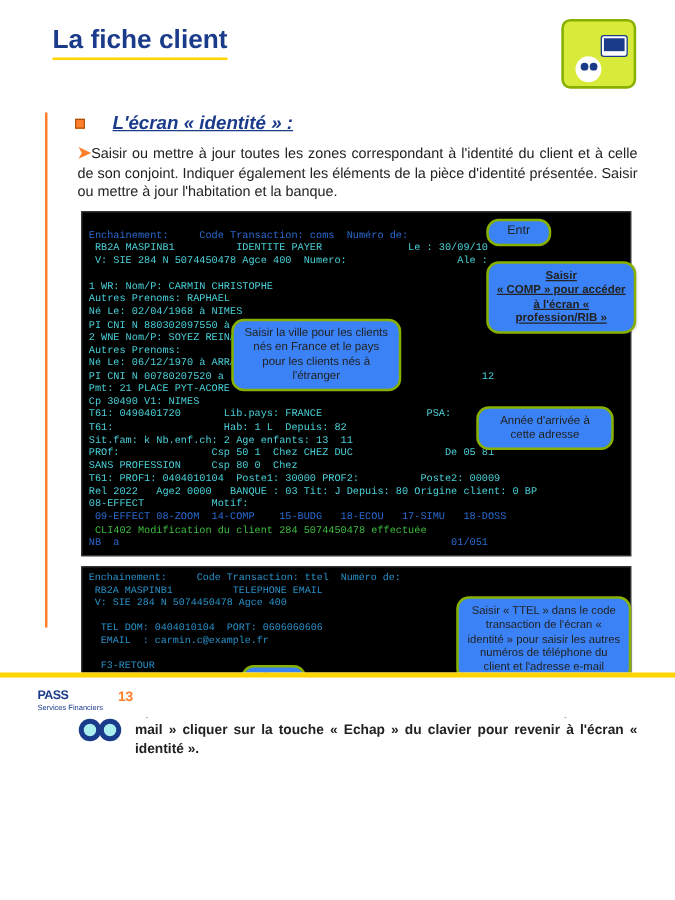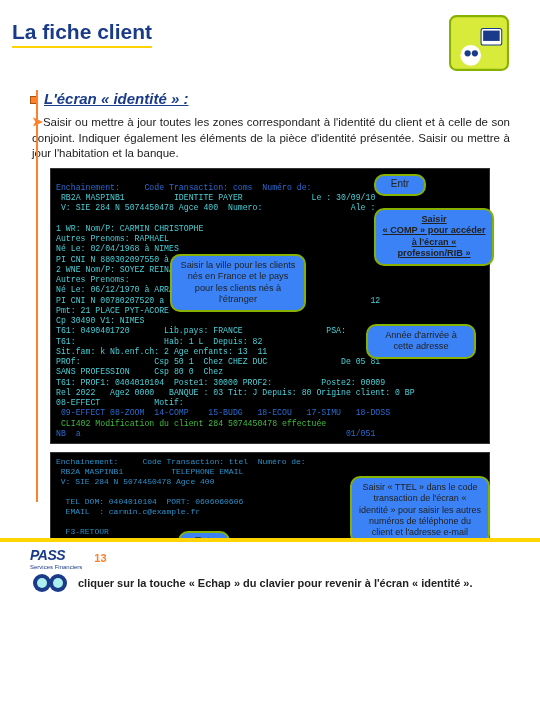--- a/index.html
+++ b/index.html
@@ -1,29 +1,29 @@
 <!DOCTYPE html>
 <html><head>
 <meta charset="utf-8">
 <style>
   * { margin: 0; padding: 0; box-sizing: border-box; }
   body { width: 540px; height: 720px; background: #fff; font-family: Arial, sans-serif; position: relative; overflow: hidden; }
   
-  .page { width: 540px; height: 574px; position: relative; padding: 14px 30px 0 12px; border-radius: 10px; }
+  .page { width: 540px; height: 574px; position: relative; padding: 14px 30px 0 42px; border-radius: 10px; }
   
   .title-bar { display: flex; align-items: flex-start; justify-content: space-between; margin-bottom: 18px; }
   .title-text { font-family: "Trebuchet MS", Arial, sans-serif; font-size: 21px; font-weight: bold; color: #1a3a8a; border-bottom: 2px solid #ffd400; padding-bottom: 2px; margin-top: 6px; }
   .mascot { width: 62px; height: 58px; position: relative; }
   .mascot svg { width: 100%; height: 100%; }
   
   .vbar { position: absolute; left: 36px; top: 90px; bottom: 72px; width: 2px; background: #ff7f2a; }
   
   .content { margin-left: 18px; }
   
-  .heading-row { display: flex; align-items: baseline; gap: 6px; margin-bottom: 6px; }
+  .heading-row { display: flex; align-items: baseline; gap: 22px; margin-bottom: 6px; }
   .bullet { width: 8px; height: 8px; background: #ff7f2a; border: 1px solid #aa5510; display: inline-block; }
   .heading { font-family: "Trebuchet MS", Arial, sans-serif; font-size: 15px; font-weight: bold; font-style: italic; color: #1a3a8a; text-decoration: underline; }
   
   .intro { font-size: 11.5px; color: #222; line-height: 1.35; margin-left: 2px; margin-bottom: 6px; text-align: justify; }
   .intro .arrow { color: #ff7f2a; font-weight: bold; font-size: 13px; }
   
   .terminal { position: relative; width: 440px; margin: 0 auto 8px auto; }
   .term-box { background: #000; color: #0aa0aa; font-family: "Courier New", monospace; font-size: 8.2px; line-height: 1.25; padding: 4px 5px; border: 1px solid #333; white-space: pre; overflow: hidden; }
   .term-box .cyan { color: #49d0d8; }
   .term-box .blue { color: #2a6ad0; }
@@ -44,21 +44,21 @@
   
   .note-row { display: flex; gap: 8px; margin-left: 0; margin-top: 14px; align-items: flex-start; }
   .note-icon { width: 40px; height: 40px; flex-shrink: 0; }
   .note-text { font-size: 11px; font-weight: bold; color: #222; line-height: 1.35; text-align: justify; }
   
   .footer { position: absolute; left: 0; right: 0; bottom: 0; border-top: 4px solid #ffd400; height: 36px; display: flex; align-items: center; justify-content: space-between; padding: 0 24px 0 30px; background: #fff; }
   .footer .range { width: 16px; height: 20px; background: linear-gradient(#ffd400, #ff7f2a); }
   .footer-left { display: flex; align-items: center; gap: 8px; }
   .footer-text { font-size: 9px; font-weight: bold; color: #ff7f2a; }
   .footer-right { display: flex; align-items: center; gap: 12px; }
-  .logo { font-size: 14px; font-weight: 900; font-style: italic; color: #1a3a8a; letter-spacing: -0.5px; }
+  .logo { font-size: 10px; font-weight: 900; color: #1a3a8a; letter-spacing: -0.5px; }
   .logo-sub { font-size: 6px; color: #1a3a8a; display: block; font-weight: normal; font-style: normal; }
   .pgnum { font-size: 11px; font-weight: bold; color: #ff7f2a; }
 </style>
 </head>
 <body>
 
 <div class="page">
   <div class="title-bar">
     <div class="title-text">La fiche client</div>
     <div class="mascot">

